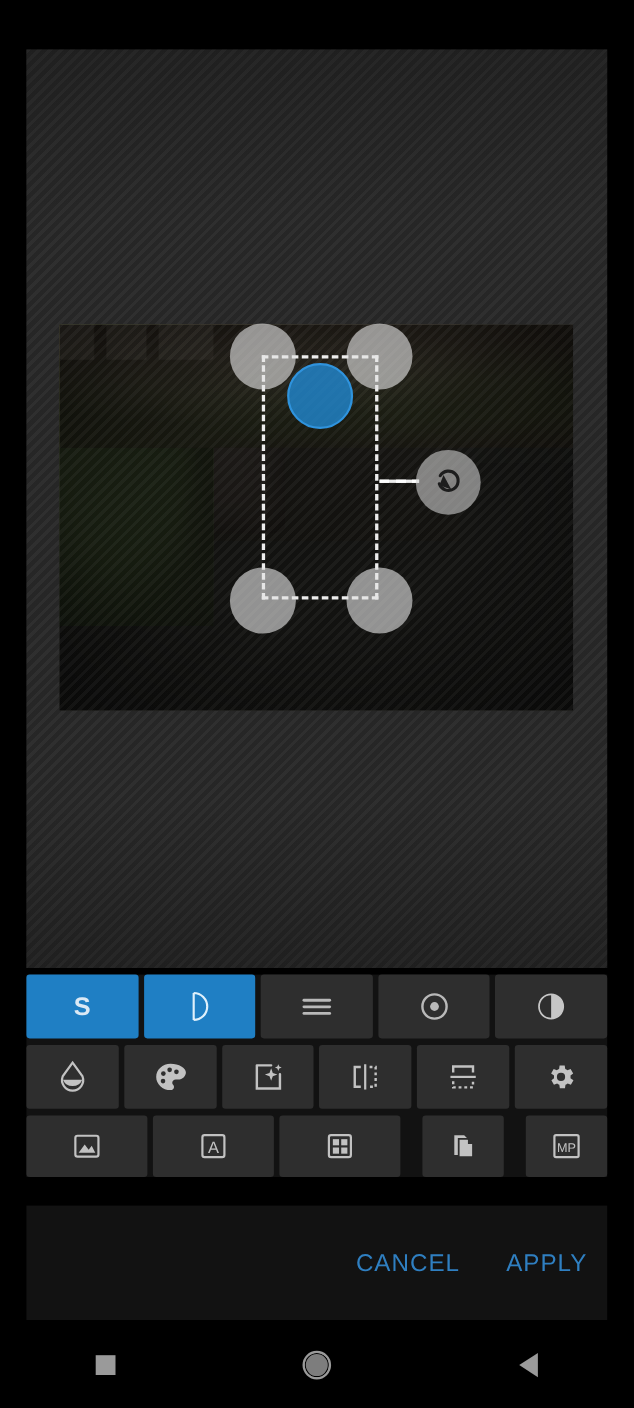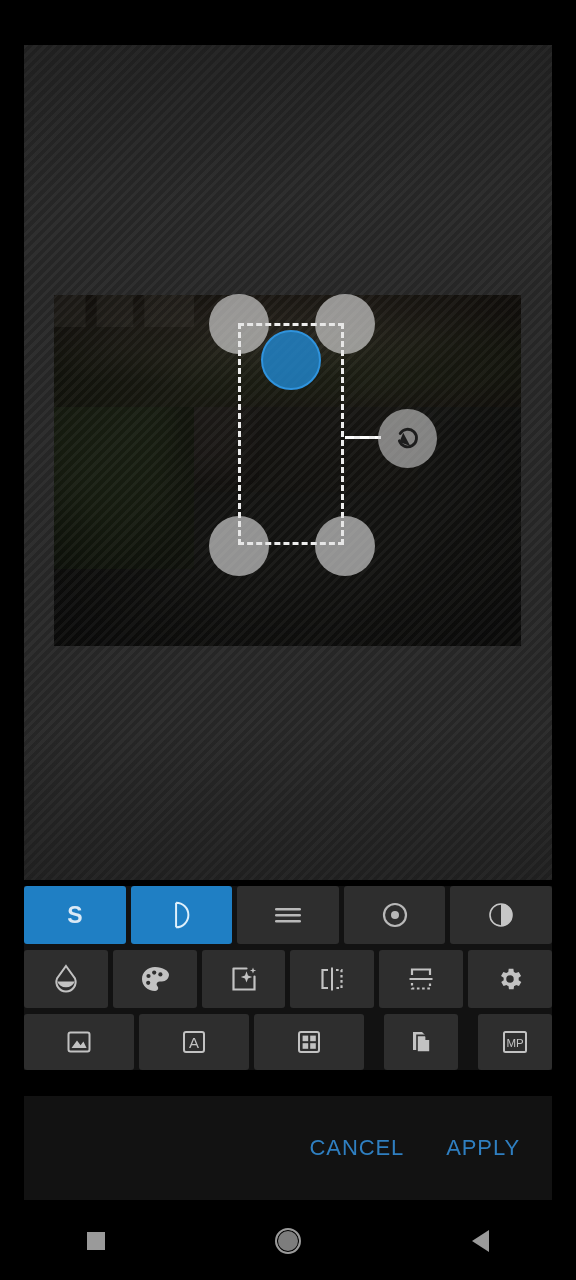--- a/index.html
+++ b/index.html
@@ -209,21 +209,21 @@
   .row3 .w-sm { flex: 0.82 1 0; margin-left: 15px; }
 
   
   .action-bar {
     position: absolute;
     left: 24px; top: 1096px;
     width: 528px; height: 104px;
     background: #121212;
     display: flex;
     justify-content: flex-end;
-    padding-right: 32px;
+    padding-right: 18px;
     gap: 42px;
   }
   .action-btn {
     color: #2f7fc1;
     font-size: 22px;
     letter-spacing: .9px;
     font-family: "Liberation Sans", sans-serif;
     cursor: pointer;
     background: none; border: none;
   }

